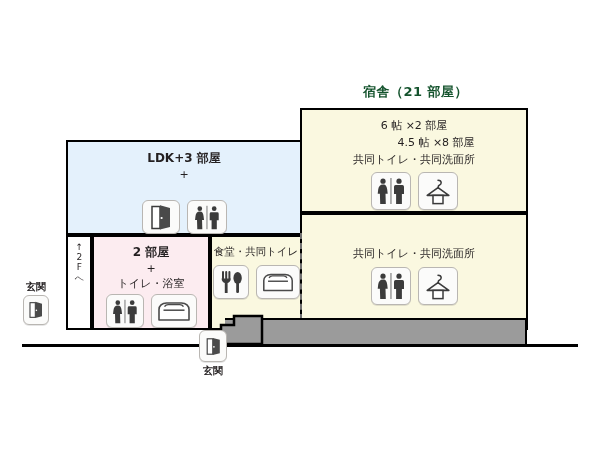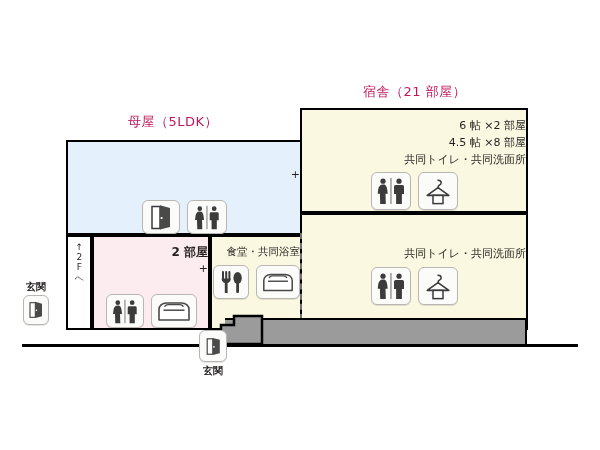--- a/index.html
+++ b/index.html
@@ -8,24 +8,24 @@
     background:#ffffff;
     font-family:"DejaVu Sans","Liberation Sans",sans-serif;
     overflow:hidden;
   }
   #stage{position:relative;width:600px;height:450px;}
 
   
   .section-title{
     position:absolute;
     font-size:13px;
-    color:#be185d;
+    color:#14532d;
     letter-spacing:.5px;
     white-space:nowrap;
-    font-weight:400;
+    font-weight:700;
   }
   #title-main{left:128px;top:113px;}
   #title-dorm{left:363px;top:83px;}
 
   
   .block{
     position:absolute;
     box-sizing:border-box;
     border:2.5px solid #000;
   }
@@ -35,21 +35,21 @@
 
   
   #stair-col{left:66px;top:235px;width:26px;height:95px;background:#ffffff;}
   #room-pink{left:92px;top:235px;width:118px;height:95px;background:#fcecf0;}
   #room-dining{left:210px;top:235px;width:92px;height:95px;background:#faf8e0;}
 
   
   .blk-text{
     position:absolute;
     left:0;right:0;
-    text-align:right;
+    text-align:center;
     color:#231f20;
     line-height:1.38;
     white-space:nowrap;
   }
   .t13{font-size:12px;}
   .t12{font-size:11px;}
   .t11{font-size:10.5px;}
   .bold{font-weight:700;}
 
   
@@ -104,21 +104,20 @@
   #entrance-bottom{left:199px;top:330px;}
   .ent-label{font-size:10px;color:#231f20;font-weight:700;line-height:1.1;}
   #entrance-left .ent-label{margin-bottom:3px;}
   #entrance-bottom .ent-label{margin-top:3px;}
 </style>
 </head>
 <body>
 
 <div id="stage">
 
-  <div class="section-title" id="title-main">母屋（5LDK）</div>
   <div class="section-title" id="title-dorm">宿舎（21 部屋）</div>
 
   <div class="block" id="dorm-upper">
     <div class="blk-text t12" style="top:8px;">6 帖 ×2 部屋</div>
     <div class="blk-text t12" style="top:25px;margin-left:44px;">4.5 帖 ×8 部屋</div>
     <div class="blk-text t12" style="top:42px;">共同トイレ・共同洗面所</div>
     <div class="icon-row" style="top:62px;">
       <div class="tile" style="width:40px;height:38px;">
         <svg width="32" height="30" viewBox="0 0 32 30">
           <rect x="15.2" y="2" width="1.5" height="26" fill="#9a9a9a"></rect>
@@ -154,20 +153,21 @@
         <svg width="32" height="30" viewBox="0 0 32 30">
           <path d="M16 4.2c2.1 0 3.2 1.2 3.2 2.6 0 1.3-.9 2-1.9 2.4-.7.3-1 .6-1 1.2v1" fill="none" stroke="#3b3b3b" stroke-width="1.5" stroke-linecap="round"></path>
           <path d="M16 11.6 5.2 19.4h21.6z" fill="none" stroke="#3b3b3b" stroke-width="1.6" stroke-linejoin="round"></path>
           <rect x="11" y="19.4" width="10" height="8.2" fill="#ffffff" stroke="#3b3b3b" stroke-width="1.5"></rect>
         </svg>
       </div>
     </div>
   </div>
 
   <div class="block" id="main-upper">
+    <div class="blk-text t13 bold" style="top:8px;">LDK+3 部屋</div>
     <div class="blk-text t12" style="top:25px;">+</div>
     <div class="icon-row" style="top:58px;">
       <div class="tile" style="width:38px;height:34px;">
         <svg width="30" height="27" viewBox="0 0 30 27">
           <rect x="6" y="2.5" width="8" height="22" fill="#ffffff" stroke="#3b3b3b" stroke-width="1.5"></rect>
           <path d="M14 1.2 24 4v19l-10 2.5z" fill="#4a4a4a"></path>
           <circle cx="15.6" cy="14" r="1.1" fill="#ffffff"></circle>
         </svg>
       </div>
       <div class="tile" style="width:40px;height:34px;">
@@ -183,20 +183,21 @@
   </div>
 
   <div class="block" id="stair-col"></div>
   <div id="stair-label">
     <span>↑2Fへ</span>
   </div>
 
   <div class="block" id="room-pink">
     <div class="blk-text t13 bold" style="top:7px;">2 部屋</div>
     <div class="blk-text t12" style="top:24px;">+</div>
+    <div class="blk-text t12" style="top:39px;">トイレ・浴室</div>
     <div class="icon-row" style="top:57px;">
       <div class="tile" style="width:38px;height:34px;">
         <svg width="30" height="27" viewBox="0 0 32 30">
           <rect x="15.2" y="2" width="1.5" height="26" fill="#9a9a9a"></rect>
           <circle cx="8" cy="5.2" r="2.6" fill="#3b3b3b"></circle>
           <path d="M8 8.4c-3 0-4.4 2-4.8 5.2l-.5 4.2h2.2L5.2 28h5.6l-.3-10.2h2.2l-.5-4.2C11.8 10.4 11 8.4 8 8.4z" fill="#3b3b3b"></path>
           <circle cx="24" cy="5.2" r="2.6" fill="#3b3b3b"></circle>
           <path d="M20.6 9.1h6.8a1.6 1.6 0 0 1 1.6 1.6v7.4h-2.1V28h-5.8V18.1h-2.1v-7.4a1.6 1.6 0 0 1 1.6-1.6z" fill="#3b3b3b"></path>
         </svg>
       </div>
@@ -204,21 +205,21 @@
         <svg width="38" height="26" viewBox="0 0 38 26">
           <path d="M4 22V11.5C4 8 7 5 11.5 5h15C31 5 34 8 34 11.5V22z" fill="#ffffff" stroke="#4a4a4a" stroke-width="1.6" stroke-linejoin="round"></path>
           <path d="M8.5 12.2h21" fill="none" stroke="#4a4a4a" stroke-width="1.5"></path>
           <path d="M9.5 8.6c.8-1.3 2-2 3.6-2h11.8c1.6 0 2.8.7 3.6 2" fill="none" stroke="#4a4a4a" stroke-width="1.4"></path>
         </svg>
       </div>
     </div>
   </div>
 
   <div class="block" id="room-dining">
-    <div class="blk-text t11" style="top:7px;">食堂・共同浴室</div>
+    <div class="blk-text t11" style="top:7px;">食堂・共同トイレ</div>
     <div class="icon-row" style="top:28px;">
       <div class="tile" style="width:36px;height:34px;">
         <svg width="28" height="27" viewBox="0 0 28 27">
           <path d="M6 3v6.5M9.2 3v6.5M12.4 3v6.5" stroke="#3b3b3b" stroke-width="2" stroke-linecap="round" fill="none"></path>
           <path d="M4.6 9.5h9.2c0 2.6-1.6 4-3.2 4.4V24h-2.8V13.9C6.2 13.5 4.6 12.1 4.6 9.5z" fill="#3b3b3b"></path>
           <ellipse cx="20.6" cy="9" rx="4.2" ry="6" fill="#3b3b3b"></ellipse>
           <rect x="19.2" y="13.4" width="2.8" height="10.6" rx="1.2" fill="#3b3b3b"></rect>
         </svg>
       </div>
       <div class="tile" style="width:44px;height:34px;">

